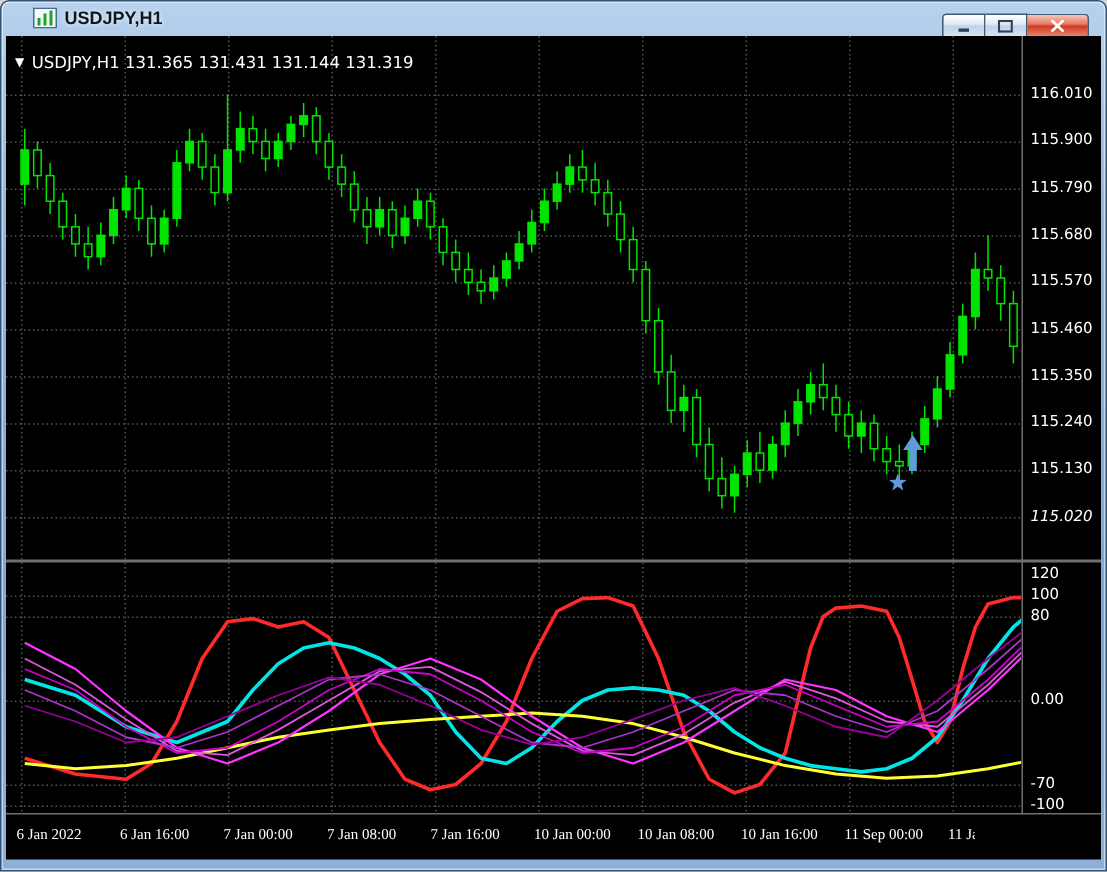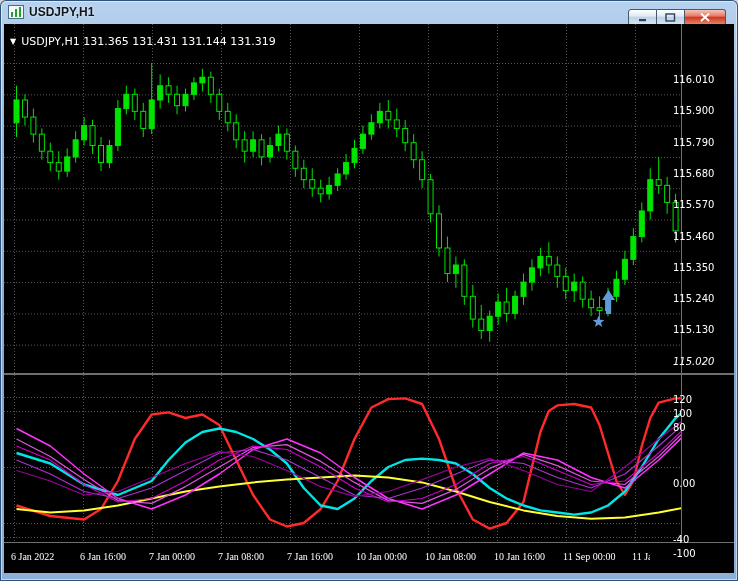--- a/index.html
+++ b/index.html
@@ -6,42 +6,42 @@
   .window{
     position:relative;width:738px;height:581px;
     background:linear-gradient(180deg,#b7d2ee 0%,#93b7dd 25%,#7fa7d3 70%,#8db0d8 100%);
     border-radius:6px 6px 0 0;
     box-shadow:inset 0 0 0 1px #2e5278, inset 0 0 0 2px rgba(255,255,255,.5);
     font-family:"Liberation Sans",sans-serif;
     overflow:hidden;
   }
   .titlebar{
     position:absolute;left:2px;top:2px;right:2px;height:20px;
-    display:flex;align-items:center;padding-left:6px;border-radius:5px 5px 0 0;
+    display:flex;align-items:center;padding-left:20px;border-radius:5px 5px 0 0;
   }
   .app-icon{width:16px;height:14px;margin-right:5px;display:inline-block;}
   .title{font-size:12px;font-weight:bold;color:#10161d;text-shadow:0 0 3px rgba(255,255,255,.9);}
   .win-buttons{position:absolute;right:10px;top:7px;display:flex;}
   .win-btn{height:17px;display:flex;align-items:center;justify-content:center;border:1px solid #46586d;box-sizing:border-box;}
   .win-btn.min{width:29px;border-radius:3px 0 0 3px;background:linear-gradient(#ffffff,#dfeaf5 40%,#bfd3e7 50%,#d9e6f2);}
   .win-btn.max{width:28px;border-left:none;background:linear-gradient(#ffffff,#dfeaf5 40%,#bfd3e7 50%,#d9e6f2);}
   .win-btn.close{width:41px;border-left:none;border-radius:0 3px 3px 0;background:linear-gradient(#f6c5b8,#e77b66 40%,#cf3a22 50%,#e98d74);}
   .client{
     position:absolute;left:4px;top:24px;width:730px;height:549px;background:#000;
     font-family:"DejaVu Sans",sans-serif;
   }
   #chart-svg{position:absolute;left:0;top:0;display:block;z-index:1;}
   .grid{stroke:#555555;stroke-width:1;stroke-dasharray:1 2;}
   .pane-divider{position:absolute;left:0;top:349px;width:730px;height:2px;background:#6f6f6f;z-index:2;}
   .pane-divider2{position:absolute;left:0;top:518px;width:730px;height:1px;background:#6f6f6f;z-index:2;}
   .axis-sep{position:absolute;left:677px;top:0;width:1px;height:519px;background:#6f6f6f;z-index:2;}
   .info-label{position:absolute;left:6px;top:11px;z-index:3;color:#fff;font-size:11px;white-space:nowrap;}
   .info-label .marker{font-size:8px;margin-right:5px;vertical-align:1px;}
   .ind-label{position:absolute;left:6px;top:355px;z-index:3;color:#fff;font-size:11px;white-space:nowrap;}
-  .price-axis{position:absolute;left:664px;top:0;width:52px;height:446px;z-index:3;margin-top:17px;}
+  .price-axis{position:absolute;left:678px;top:0;width:52px;height:446px;z-index:3;}
   .axis-label{position:absolute;left:5px;font-size:10px;color:#fff;white-space:nowrap;}
   .time-axis{position:absolute;left:0;top:519px;width:646px;height:30px;z-index:3;overflow:hidden;font-family:Liberation Serif, serif;}
   .time-label{position:absolute;top:8px;font-size:10px;color:#fff;white-space:nowrap;}
 </style>
 </head>
 <body>
 
 <div class="window">
   <div class="titlebar">
     <span class="app-icon">
@@ -303,21 +303,21 @@
         <span class="axis-label" style="top: 158.2px; text-align: center;">115.570</span>
         <span class="axis-label" style="top: 189.5px;">115.460</span>
         <span class="axis-label" style="top: 220.8px;">115.350</span>
         <span class="axis-label" style="top: 252.1px;">115.240</span>
         <span class="axis-label" style="top: 283.4px;">115.130</span>
         <span class="axis-label" style="top: 314.7px; font-style: italic;">115.020</span>
         <span class="axis-label" style="top: 353px;">120</span>
         <span class="axis-label" style="top: 367px;">100</span>
         <span class="axis-label" style="top: 381px; text-align: right;">80</span>
         <span class="axis-label" style="top: 437px;">0.00</span>
-        <span class="axis-label" style="top: 493px;">-40</span>
+        <span class="axis-label" style="top: 493px;">-70</span>
         <span class="axis-label" style="top: 507px;">-100</span>
       </div>
     <div class="time-axis" id="time-axis">
         <span class="time-label" style="left: 7px;">6 Jan 2022</span>
         <span class="time-label" style="left: 76px;">6 Jan 16:00</span>
         <span class="time-label" style="left: 145px;">7 Jan 00:00</span>
         <span class="time-label" style="left: 214px;">7 Jan 08:00</span>
         <span class="time-label" style="left: 283px;">7 Jan 16:00</span>
         <span class="time-label" style="left: 352px;">10 Jan 00:00</span>
         <span class="time-label" style="left: 421px;">10 Jan 08:00</span>

